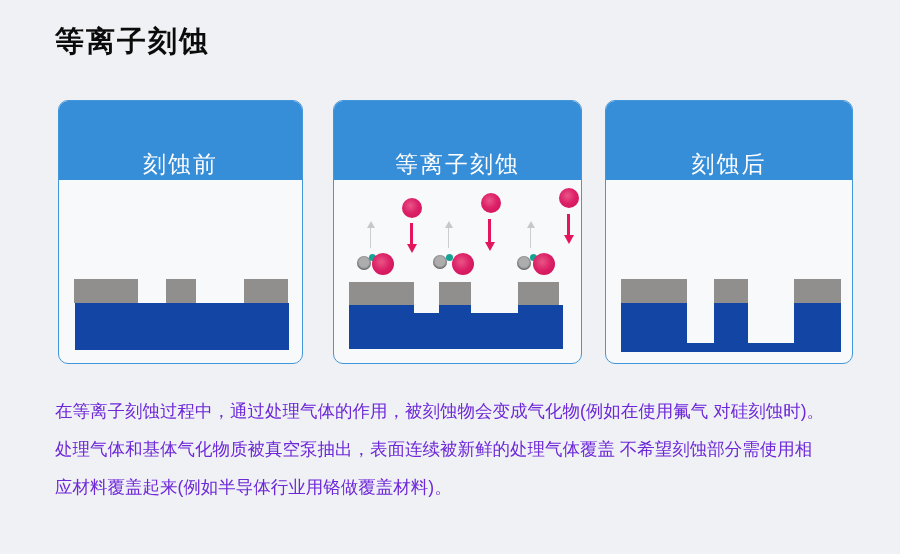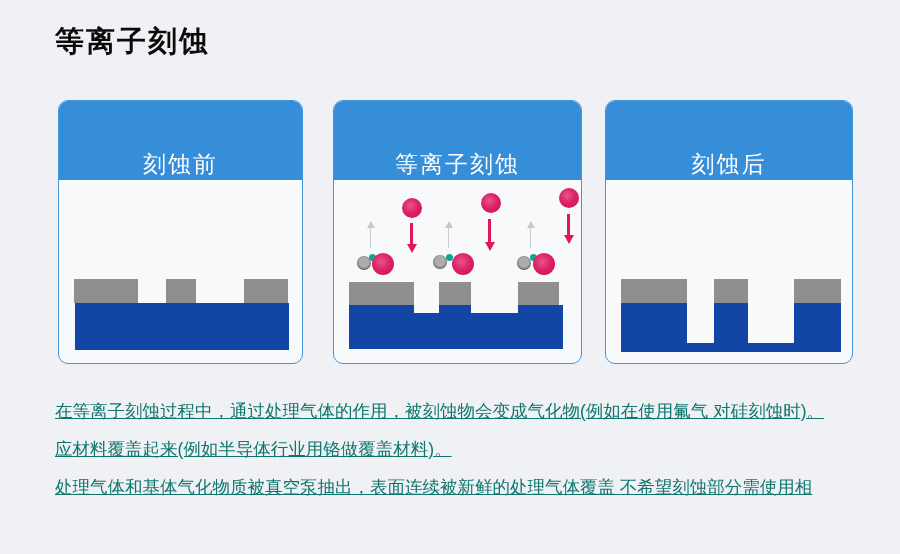--- a/index.html
+++ b/index.html
@@ -96,22 +96,21 @@
     border-bottom: 7px solid #C6C8CA;
   }
   .arrow-up .shaft { width: 1.5px; background: #CBCDCF; flex: 1; }
   
   .description {
     position: absolute;
     left: 55px; top: 392px;
     width: 820px;
     font-size: 17.5px;
     line-height: 38px;
-    color: #0f766e;
-    text-decoration: underline;
+    color: #6d28d9;
   }
 </style>
 </head>
 <body>
 
 <h1 class="page-title">等离子刻蚀</h1>
 
 <section class="panel panel-1">
   <header class="panel-header">
     <span class="panel-label">刻蚀前</span>
@@ -191,15 +190,15 @@
     <div class="mask-block" style="left:188px; top:99px; width:47px; height:24px;"></div>
     <div class="substrate" style="left:15px; top:123px; width:66px; height:49px;"></div>
     <div class="substrate" style="left:108px; top:123px; width:34px; height:49px;"></div>
     <div class="substrate" style="left:188px; top:123px; width:47px; height:49px;"></div>
     <div class="substrate" style="left:15px; top:163px; width:220px; height:9px;"></div>
   </div>
 </section>
 
 <div class="description">
   <div>在等离子刻蚀过程中，通过处理气体的作用，被刻蚀物会变成气化物(例如在使用氟气 对硅刻蚀时)。</div>
+  <div>处理气体和基体气化物质被真空泵抽出，表面连续被新鲜的处理气体覆盖 不希望刻蚀部分需使用相</div>
   <div>应材料覆盖起来(例如半导体行业用铬做覆盖材料)。</div>
-  <div>处理气体和基体气化物质被真空泵抽出，表面连续被新鲜的处理气体覆盖 不希望刻蚀部分需使用相</div>
 </div>
 
 </body></html>

